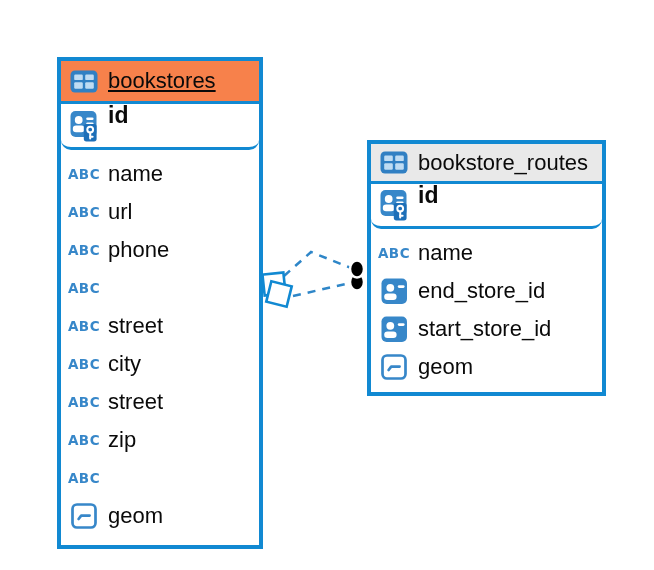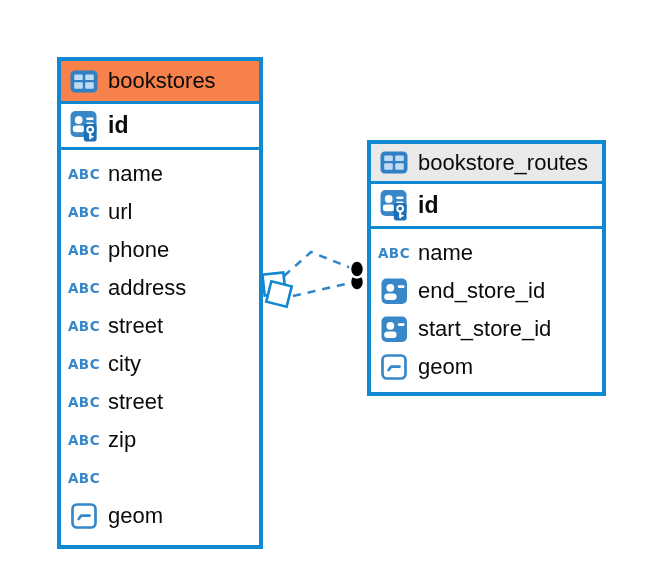--- a/index.html
+++ b/index.html
@@ -20,29 +20,30 @@
   #table-bookstore-routes{left:367px;top:140px;width:239px;height:256px;}
 
   .t-header{
     display:flex;align-items:center;gap:9px;
     padding:0 8px;
     border-bottom:3px solid #1189D2;
     font-size:22px;
     box-sizing:border-box;
     white-space:nowrap;
   }
-  #table-bookstores .t-header{height:43px;background:#F7814B;}
+  #table-bookstores .t-header{height:43px;background:#F7814B;text-decoration:underline;}
   #table-bookstore-routes .t-header{height:40px;background:#E9E9E9;}
 
   .pk-row{
-    display:flex;align-items:center;gap:9px;
-    padding:8px 8px;
+    display:flex;gap:9px;
+    padding:0 8px;
     border-bottom:3px solid #1189D2;
     font-size:23px;font-weight:700;
     box-sizing:border-box;
+    border-radius:10px;
   }
   #table-bookstores .pk-row{height:46px;}
   #table-bookstore-routes .pk-row{height:45px;}
 
   .cols{padding-top:5px;}
   .col-row{
     height:38px;
     display:flex;align-items:center;gap:9px;
     padding:0 8px;
     font-size:22px;
@@ -134,21 +135,20 @@
     <div class="col-row">
       <span class="icon-cell">
           <span class="abc-glyph">ABC</span>
         </span>
       <span class="label">phone</span>
     </div>
     <div class="col-row">
       <span class="icon-cell">
           <span class="abc-glyph">ABC</span>
         </span>
-      <span class="label">address</span>
     </div>
     <div class="col-row">
       <span class="icon-cell">
           <span class="abc-glyph">ABC</span>
         </span>
       <span class="label">street</span>
     </div>
     <div class="col-row">
       <span class="icon-cell">
           <span class="abc-glyph">ABC</span>

